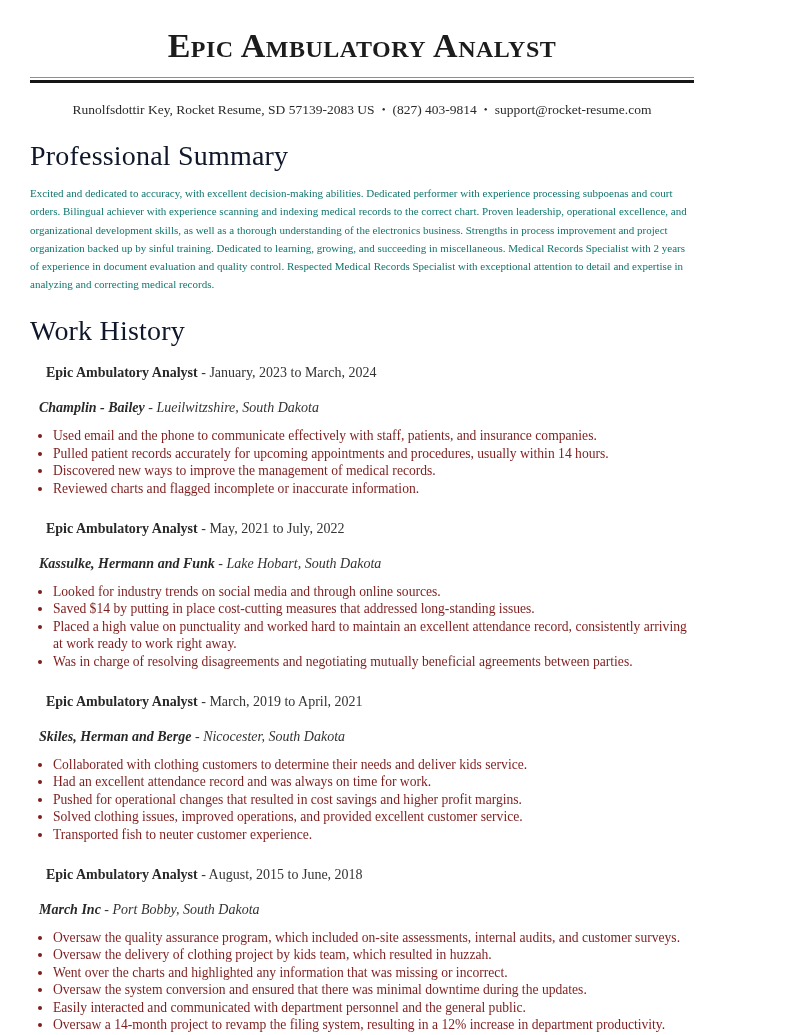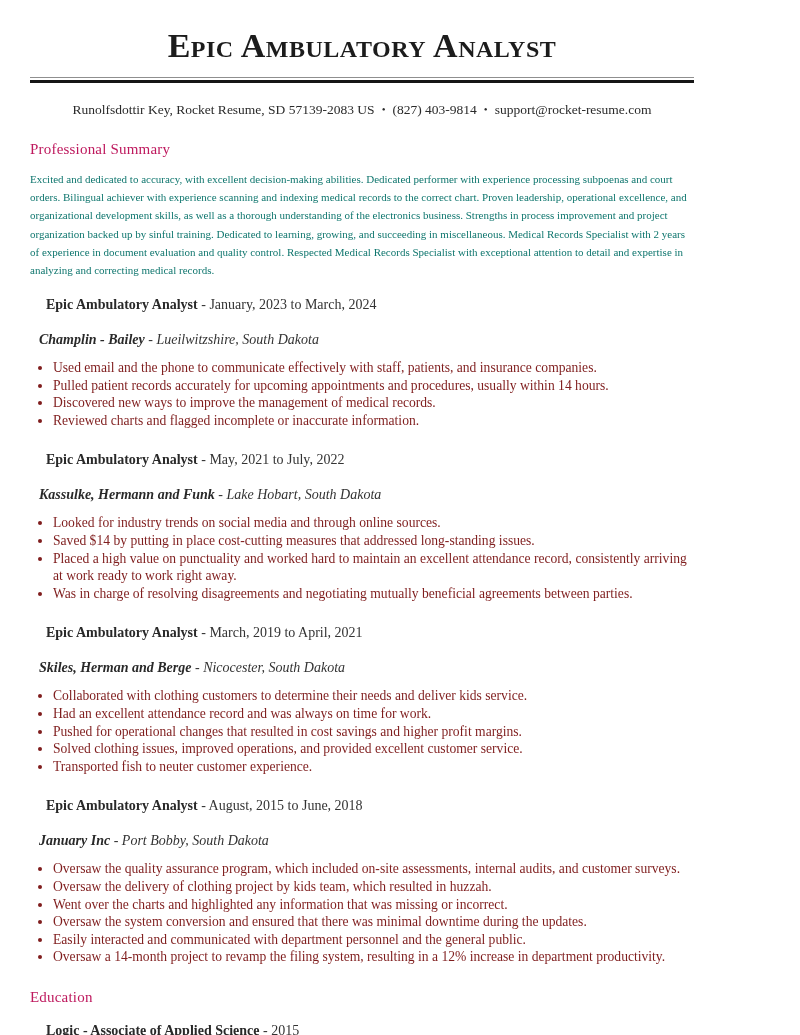--- a/index.html
+++ b/index.html
@@ -39,24 +39,24 @@
   .contact .sep-dot {
     display: inline-block;
     margin: 0 7px;
     font-size: 11px;
     vertical-align: 1px;
     color: #2a2a2a;
   }
   
   h2.section-heading {
     margin: 23px 0 12px;
-    font-size: 15px;
+    font-size: 28px;
     line-height: 1.1;
     font-weight: 400;
-    color: #be185d;
+    color: #0f172a;
     letter-spacing: 0.2px;
   }
   p.summary-text {
     margin: 2px 0 0;
     font-size: 11px;
     line-height: 18.2px;
     color: #0f766e;
   }
   
   .job { margin: 0 0 21px; }
@@ -97,20 +97,21 @@
     <div class="divider"></div>
     <p class="contact"><span>Runolfsdottir Key, Rocket Resume, SD 57139-2083 US</span><span class="sep-dot">•</span><span>(827) 403-9814</span><span class="sep-dot">•</span><span>support@rocket-resume.com</span></p>
   </header>
 
   <section>
     <h2 class="section-heading">Professional Summary</h2>
     <p class="summary-text">Excited and dedicated to accuracy, with excellent decision-making abilities. Dedicated performer with experience processing subpoenas and court orders. Bilingual achiever with experience scanning and indexing medical records to the correct chart. Proven leadership, operational excellence, and organizational development skills, as well as a thorough understanding of the electronics business. Strengths in process improvement and project organization backed up by sinful training. Dedicated to learning, growing, and succeeding in miscellaneous. Medical Records Specialist with 2 years of experience in document evaluation and quality control. Respected Medical Records Specialist with exceptional attention to detail and expertise in analyzing and correcting medical records.</p>
   </section>
 
   <section>
+    <h2 class="section-heading">Work History</h2>
 
     <article class="job">
       <p class="line-title"><span class="entry-bold">Epic Ambulatory Analyst</span> <span>-</span> <span>January, 2023 to March, 2024</span></p>
       <p class="line-company"><span class="company-bold">Champlin - Bailey</span> <span>-</span> <span>Lueilwitzshire, South Dakota</span></p>
       <ul class="bullets">
         <li>Used email and the phone to communicate effectively with staff, patients, and insurance companies.</li>
         <li>Pulled patient records accurately for upcoming appointments and procedures, usually within 14 hours.</li>
         <li>Discovered new ways to improve the management of medical records.</li>
         <li>Reviewed charts and flagged incomplete or inaccurate information.</li>
       </ul>
@@ -134,21 +135,21 @@
         <li>Collaborated with clothing customers to determine their needs and deliver kids service.</li>
         <li>Had an excellent attendance record and was always on time for work.</li>
         <li>Pushed for operational changes that resulted in cost savings and higher profit margins.</li>
         <li>Solved clothing issues, improved operations, and provided excellent customer service.</li>
         <li>Transported fish to neuter customer experience.</li>
       </ul>
     </article>
 
     <article class="job">
       <p class="line-title"><span class="entry-bold">Epic Ambulatory Analyst</span> <span>-</span> <span>August, 2015 to June, 2018</span></p>
-      <p class="line-company"><span class="company-bold">January Inc</span> <span>-</span> <span>Port Bobby, South Dakota</span></p>
+      <p class="line-company"><span class="company-bold">March Inc</span> <span>-</span> <span>Port Bobby, South Dakota</span></p>
       <ul class="bullets">
         <li>Oversaw the quality assurance program, which included on-site assessments, internal audits, and customer surveys.</li>
         <li>Oversaw the delivery of clothing project by kids team, which resulted in huzzah.</li>
         <li>Went over the charts and highlighted any information that was missing or incorrect.</li>
         <li>Oversaw the system conversion and ensured that there was minimal downtime during the updates.</li>
         <li>Easily interacted and communicated with department personnel and the general public.</li>
         <li>Oversaw a 14-month project to revamp the filing system, resulting in a 12% increase in department productivity.</li>
       </ul>
     </article>
   </section>

